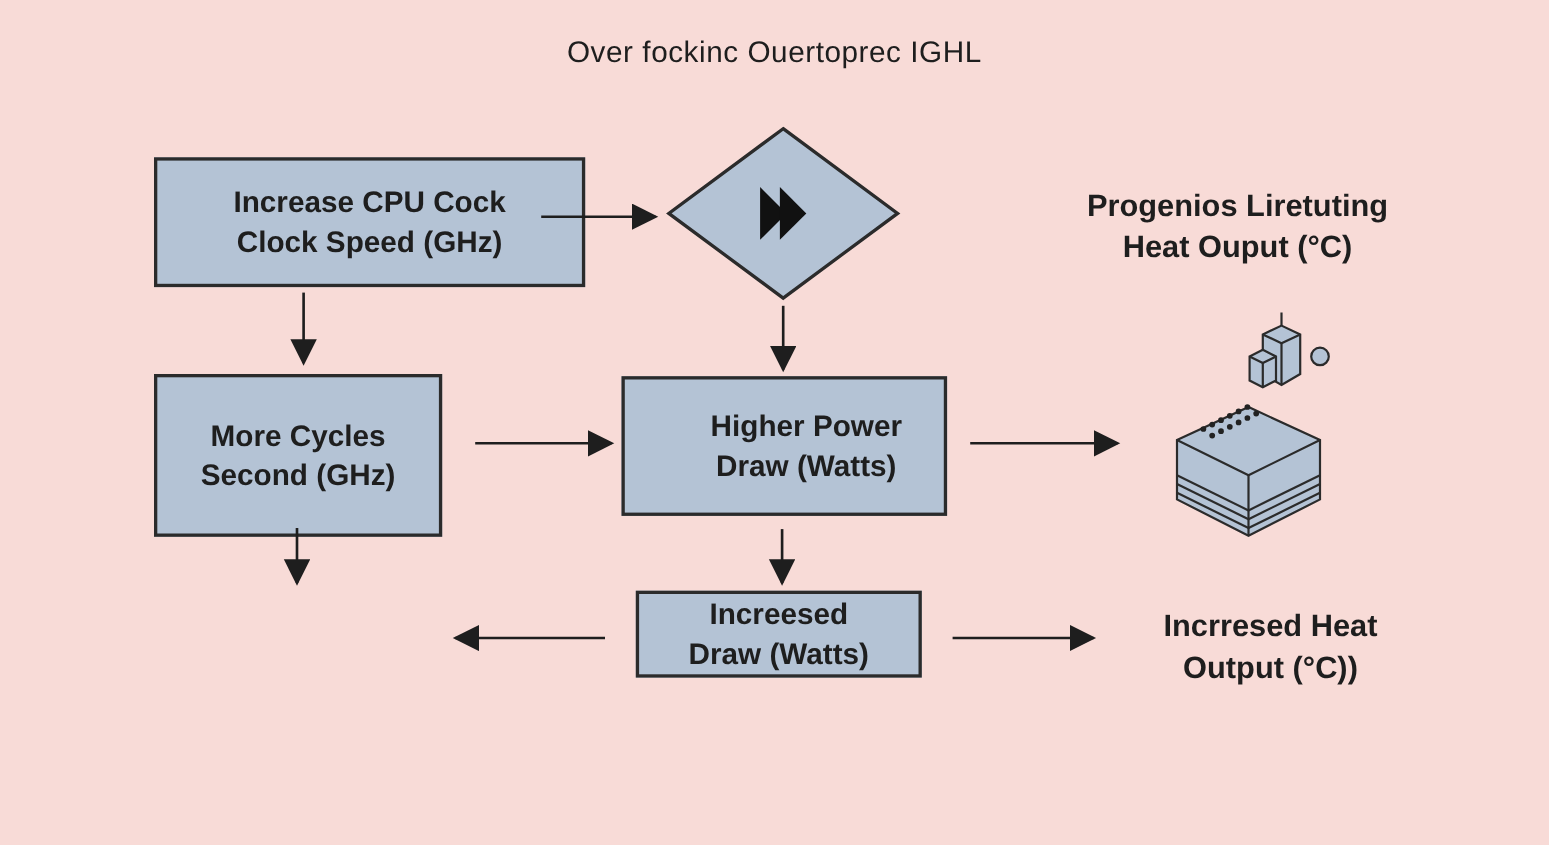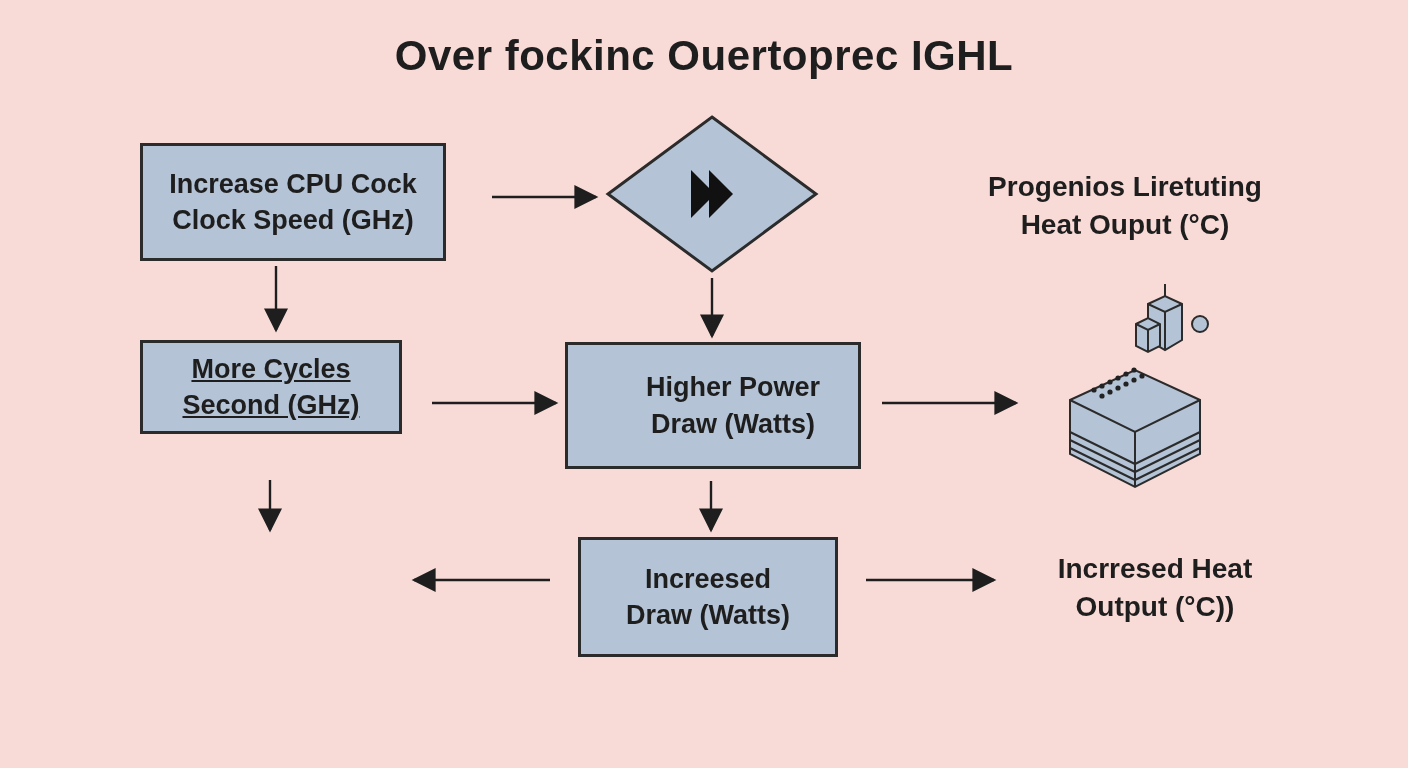--- a/index.html
+++ b/index.html
@@ -5,21 +5,21 @@
   * { margin:0; padding:0; box-sizing:border-box; }
   html,body { background:#e8e8e8; }
   body { font-family:"Liberation Sans", sans-serif; }
   .canvas {
     position:relative; width:1408px; height:768px;
     background:var(--bg,#f8dbd7); color:var(--text,#1e1e1e);
     overflow:hidden; margin:0 auto;
   }
   .title {
     position:absolute; top:32px; left:0; width:100%;
-    text-align:center; font-size:42px; font-weight:700; letter-spacing:0.5px;
+    text-align:center; font-size:27px; font-weight:400; letter-spacing:0.5px;
   }
   .node {
     position:absolute; background:var(--box-fill,#b4c3d5);
     border:3px solid var(--box-border,#2b2b2b);
     display:flex; align-items:center; justify-content:center;
     text-align:center; font-weight:700; font-size:27px; line-height:1.35;
     white-space:pre-line;
   }
   .flow-label {
     position:absolute; font-weight:700; font-size:28px;
@@ -34,31 +34,31 @@
   .shape-dark { fill:#111; }
   .abs { position:absolute; }
 </style>
 </head>
 <body>
 
 <div class="canvas">
 
   <div class="title">Over fockinc Ouertoprec IGHL</div>
 
-  <div class="node" style="left:140px; top:143px; width:306px; height:118px;">Increase CPU Cock
+  <div class="node" style="left:140px; top:143px; width:392px; height:118px;">Increase CPU Cock
 Clock Speed (GHz)</div>
 
-  <div class="node" style="left:140px; top:340px; width:262px; height:94px;text-decoration:underline;">More Cycles
+  <div class="node" style="left:140px; top:340px; width:262px; height:148px;">More Cycles
 Second (GHz)</div>
 
   <div class="node" style="left:565px; top:342px; width:296px; height:127px;padding-left:40px;">Higher Power
 Draw (Watts)</div>
 
 
-  <div class="node" style="left:578px; top:537px; width:260px; height:120px;">Increesed
+  <div class="node" style="left:578px; top:537px; width:260px; height:79px;">Increesed
 Draw (Watts)</div>
 
   <svg class="abs" style="left:603px; top:114px;" width="218" height="160" viewBox="0 0 218 160">
     <polygon class="shape-fill" points="109,3 213,80 109,157 5,80"></polygon>
     <g>
       <polygon class="shape-dark" points="88,56 88,104 112,80"></polygon>
       <polygon class="shape-dark" points="106,56 106,104 130,80"></polygon>
     </g>
   </svg>
 

